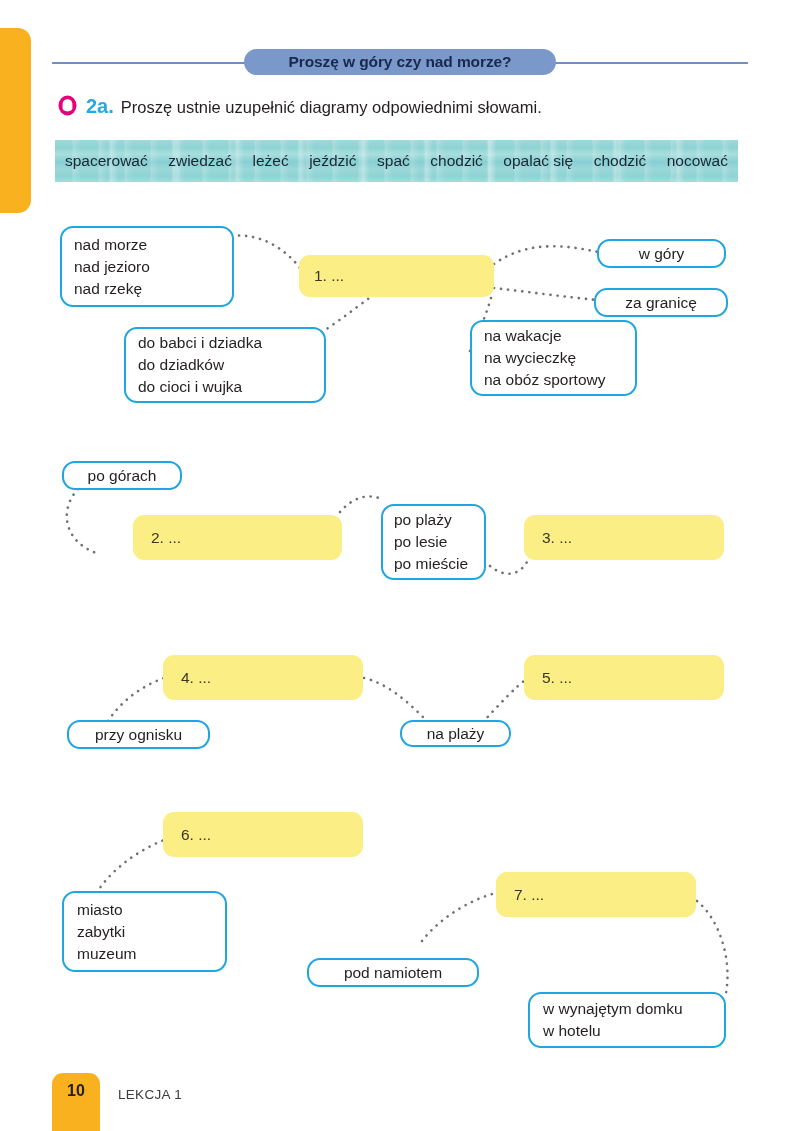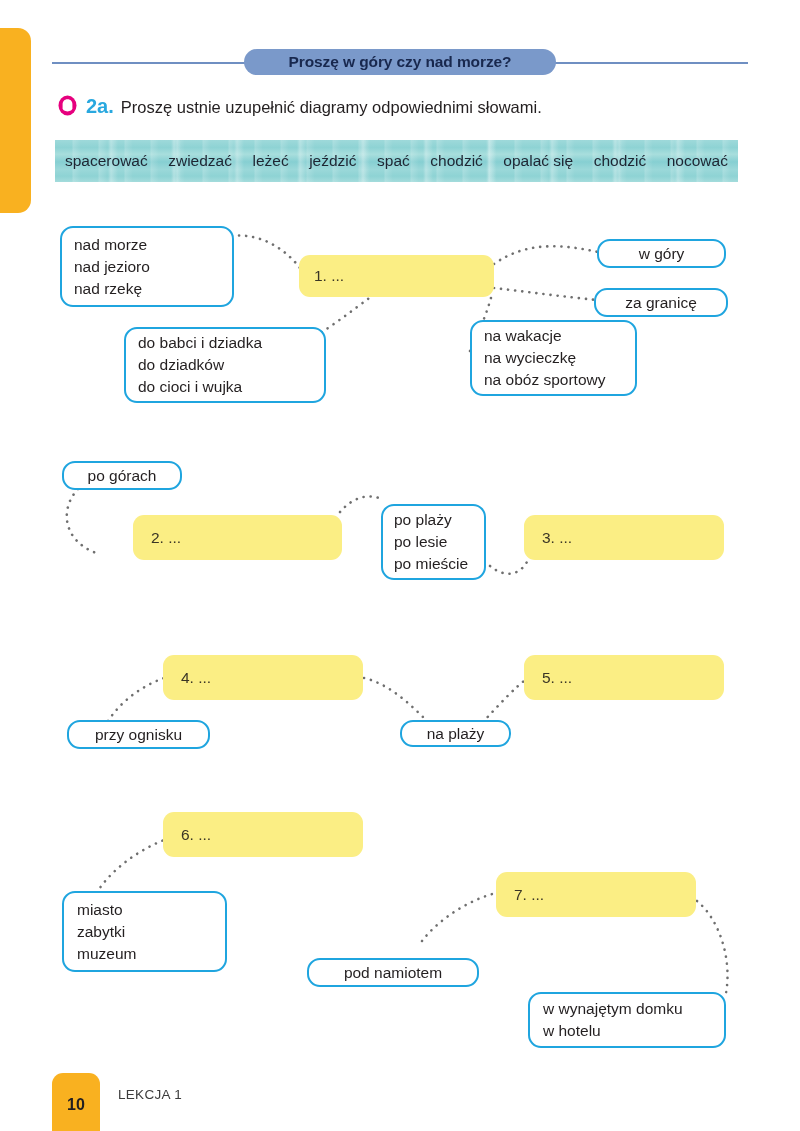--- a/index.html
+++ b/index.html
@@ -181,21 +181,21 @@
     left: 52px;
     top: 1073px;
     width: 48px;
     height: 58px;
     background: #f9b120;
     border-top-left-radius: 11px;
     border-top-right-radius: 11px;
     display: flex;
     align-items: flex-start;
     justify-content: center;
-    padding-top: 23px;
+    padding-top: 9px;
     box-sizing: border-box;
   }
   .page-tab span {
     font-size: 16px;
     font-weight: bold;
     color: #231f20;
   }
   .footer-label {
     position: absolute;
     left: 118px;

